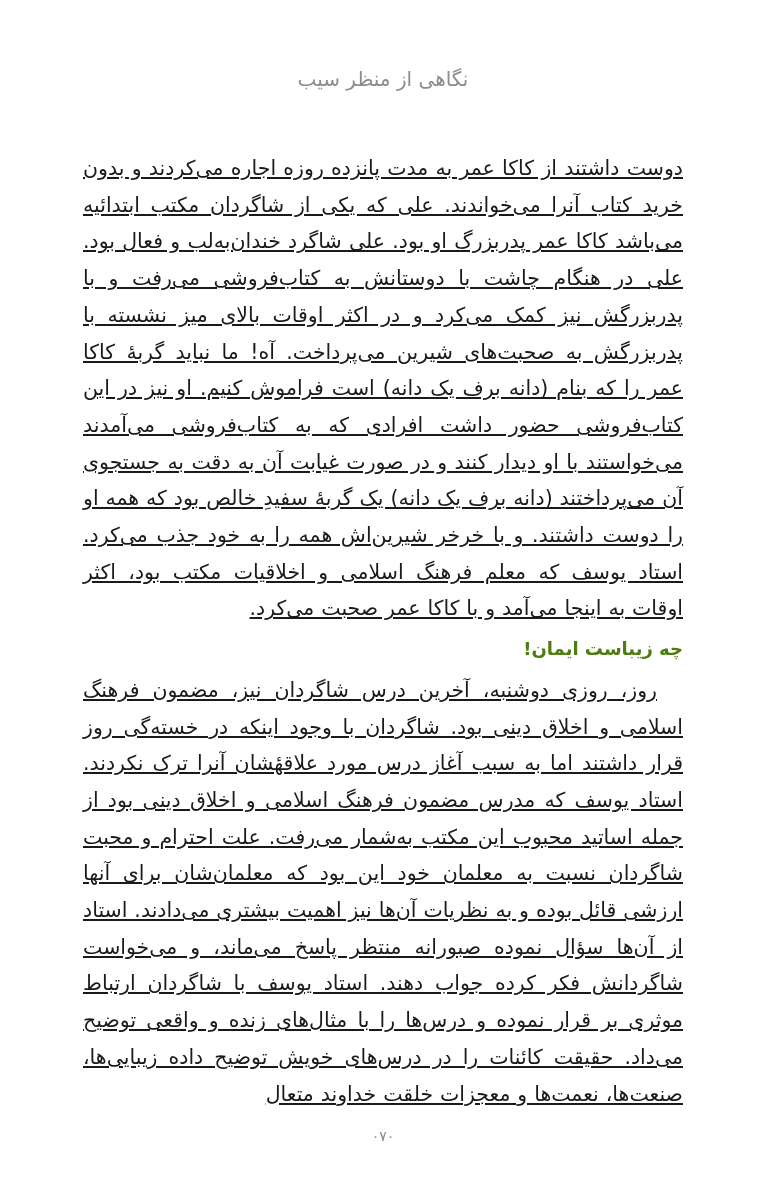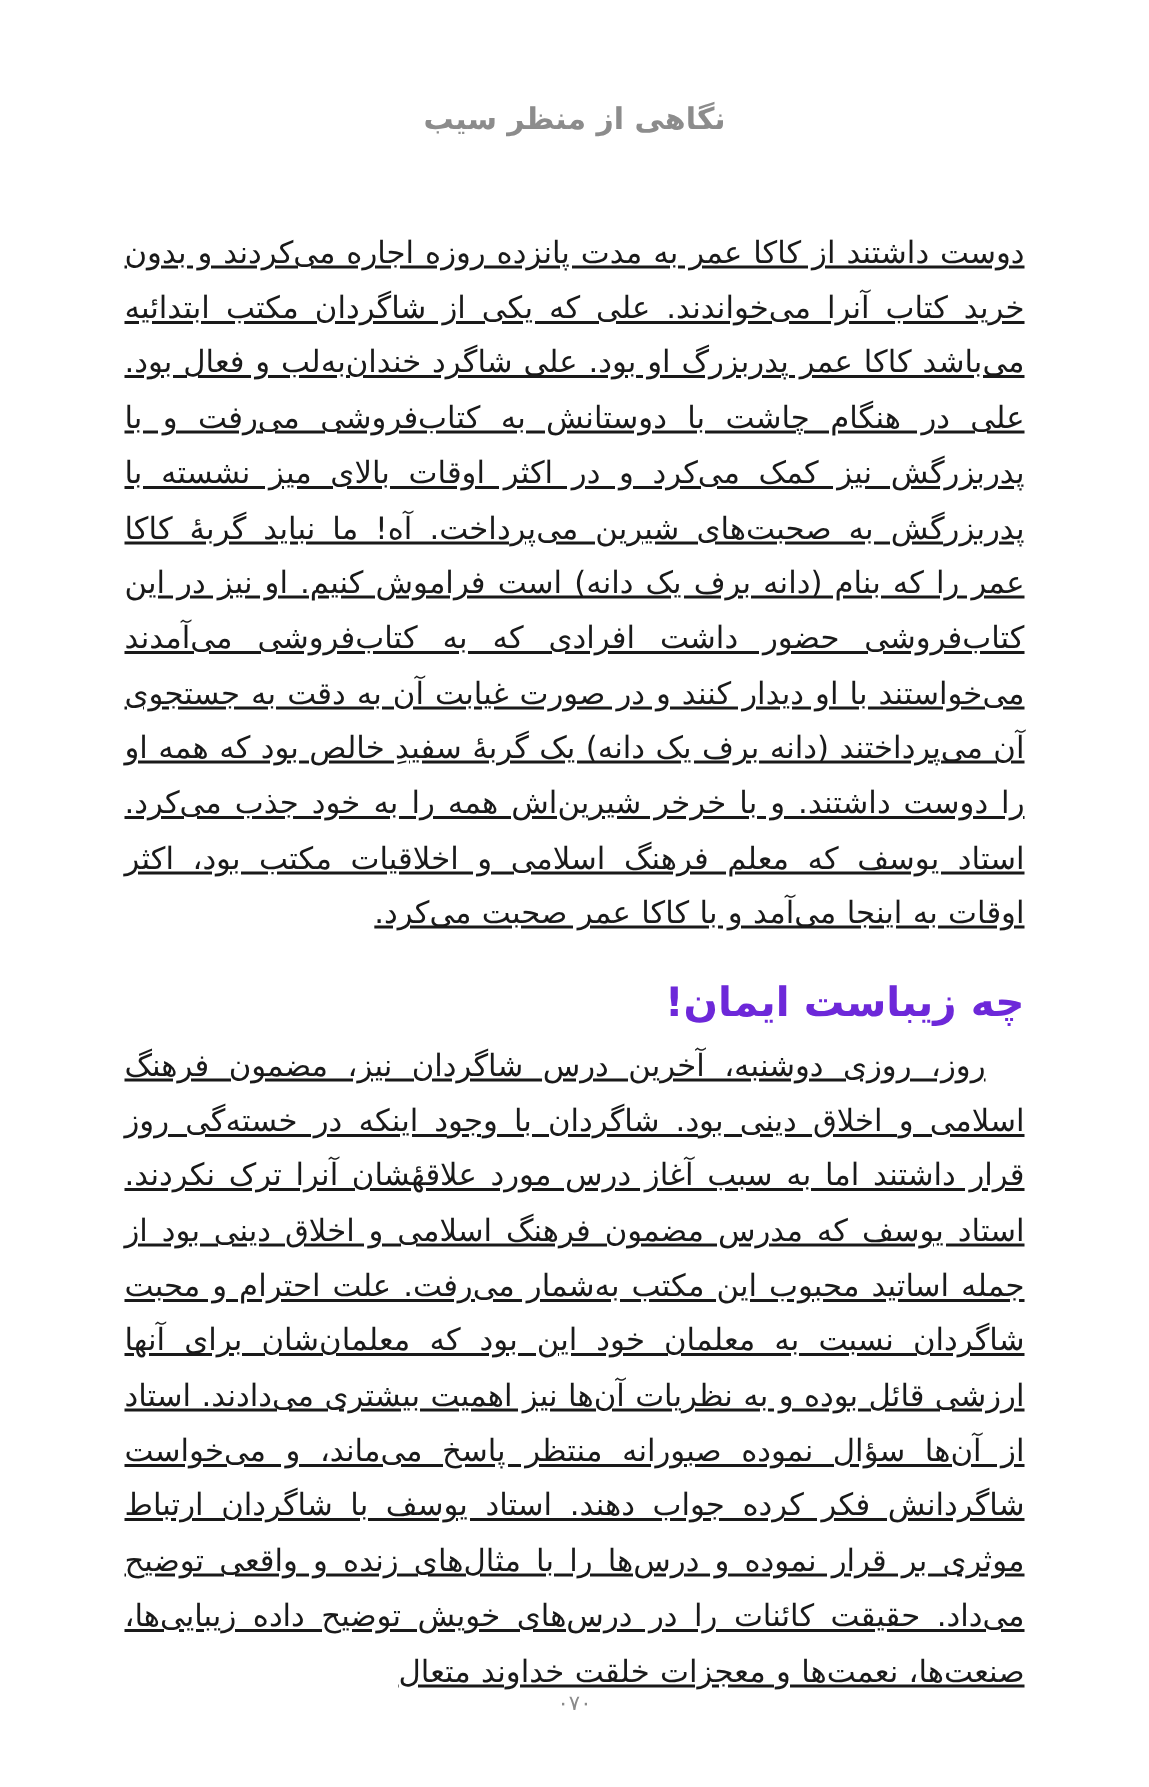--- a/index.html
+++ b/index.html
@@ -26,21 +26,21 @@
 
   
   .running-head {
     position: absolute;
     top: 66px;
     left: 86px;
     right: 86px;
     text-align: center;
     color: #8c8c8c;
     font-size: 20px;
-    font-weight: 700;
+    font-weight: 400;
     letter-spacing: 0.5px;
     line-height: 1.3;
     direction: rtl;
     unicode-bidi: isolate;
   }
 
   
   .text-column {
     position: absolute;
     top: 150px;
@@ -62,28 +62,28 @@
     text-align-last: right;
     word-spacing: 0.4px;
     text-decoration: underline;
   }
 
   p.body-par.indent {
     text-indent: 26px;
   }
 
   h2.section-heading {
-    margin: 24px 0 4px 0;
-    font-size: 27px;
+    margin: 4px 0 4px 0;
+    font-size: 18px;
     font-weight: 700;
     line-height: 36.7px;
     text-align: right;
     direction: rtl;
     unicode-bidi: plaintext;
-    color: #6d28d9;
+    color: #4d7c0f;
   }
 
   
   .folio {
     position: absolute;
     bottom: 47px;
     left: 0;
     right: 0;
     text-align: center;
     color: #8a8a8a;

